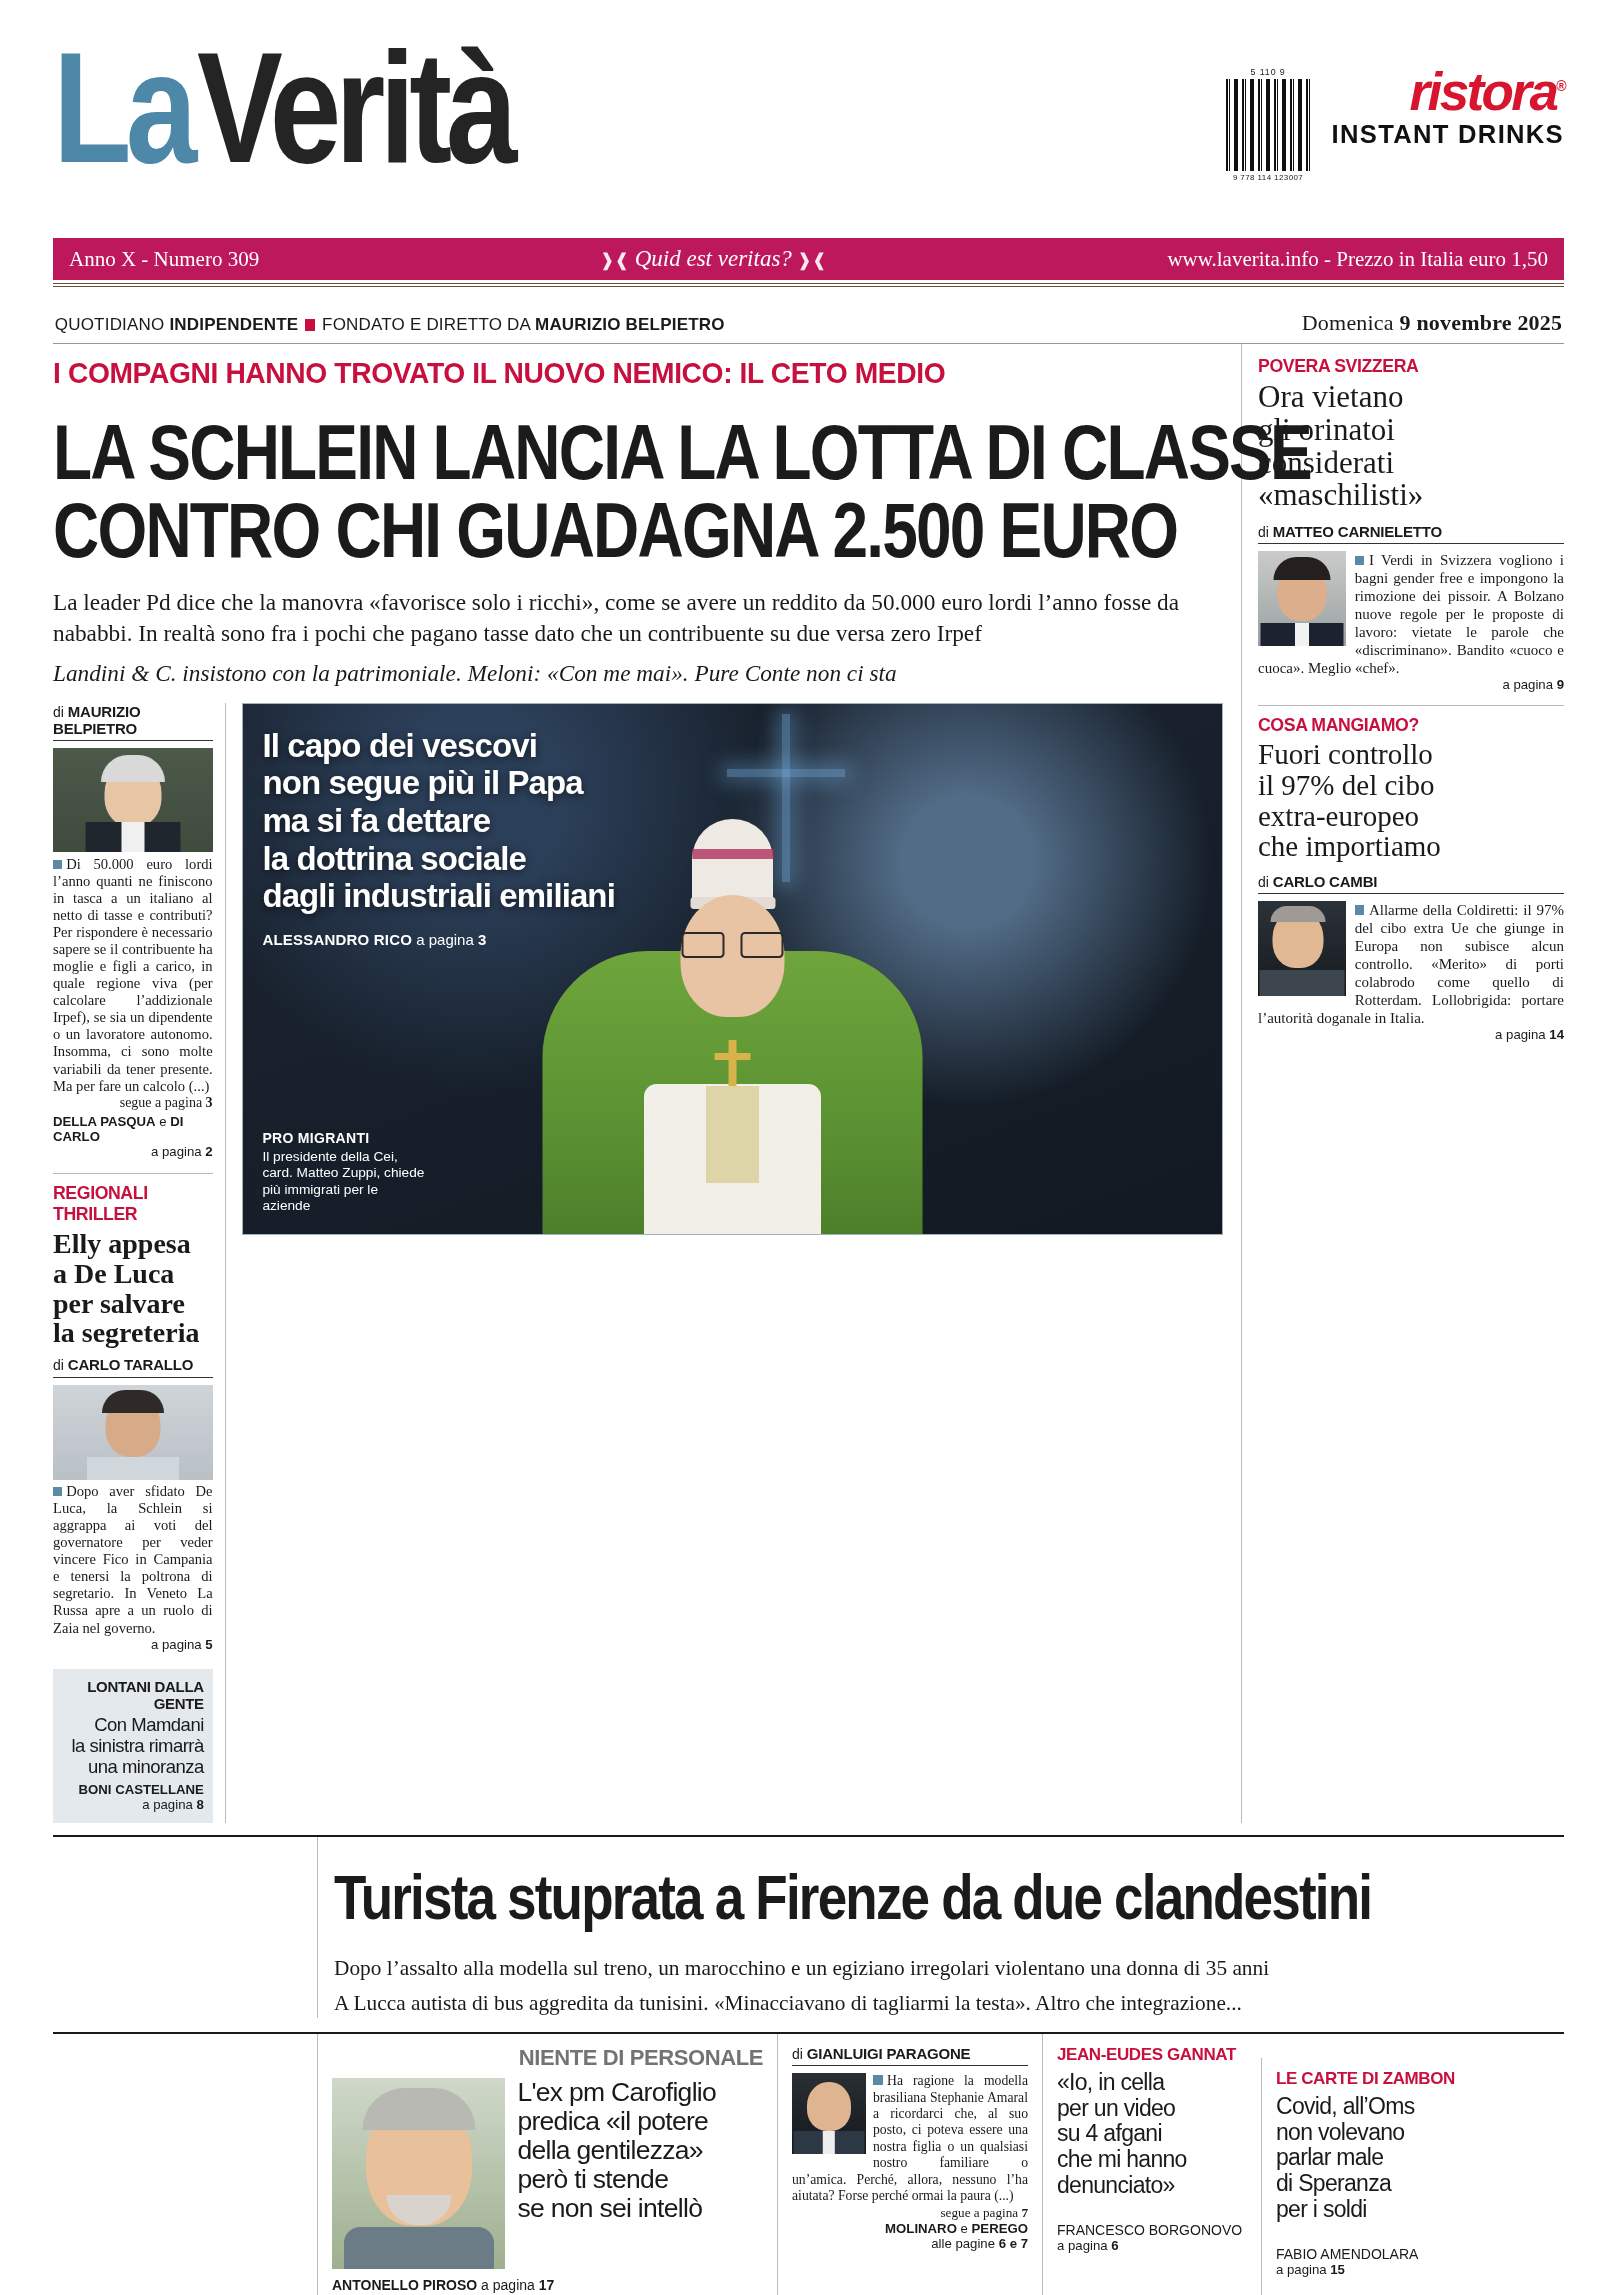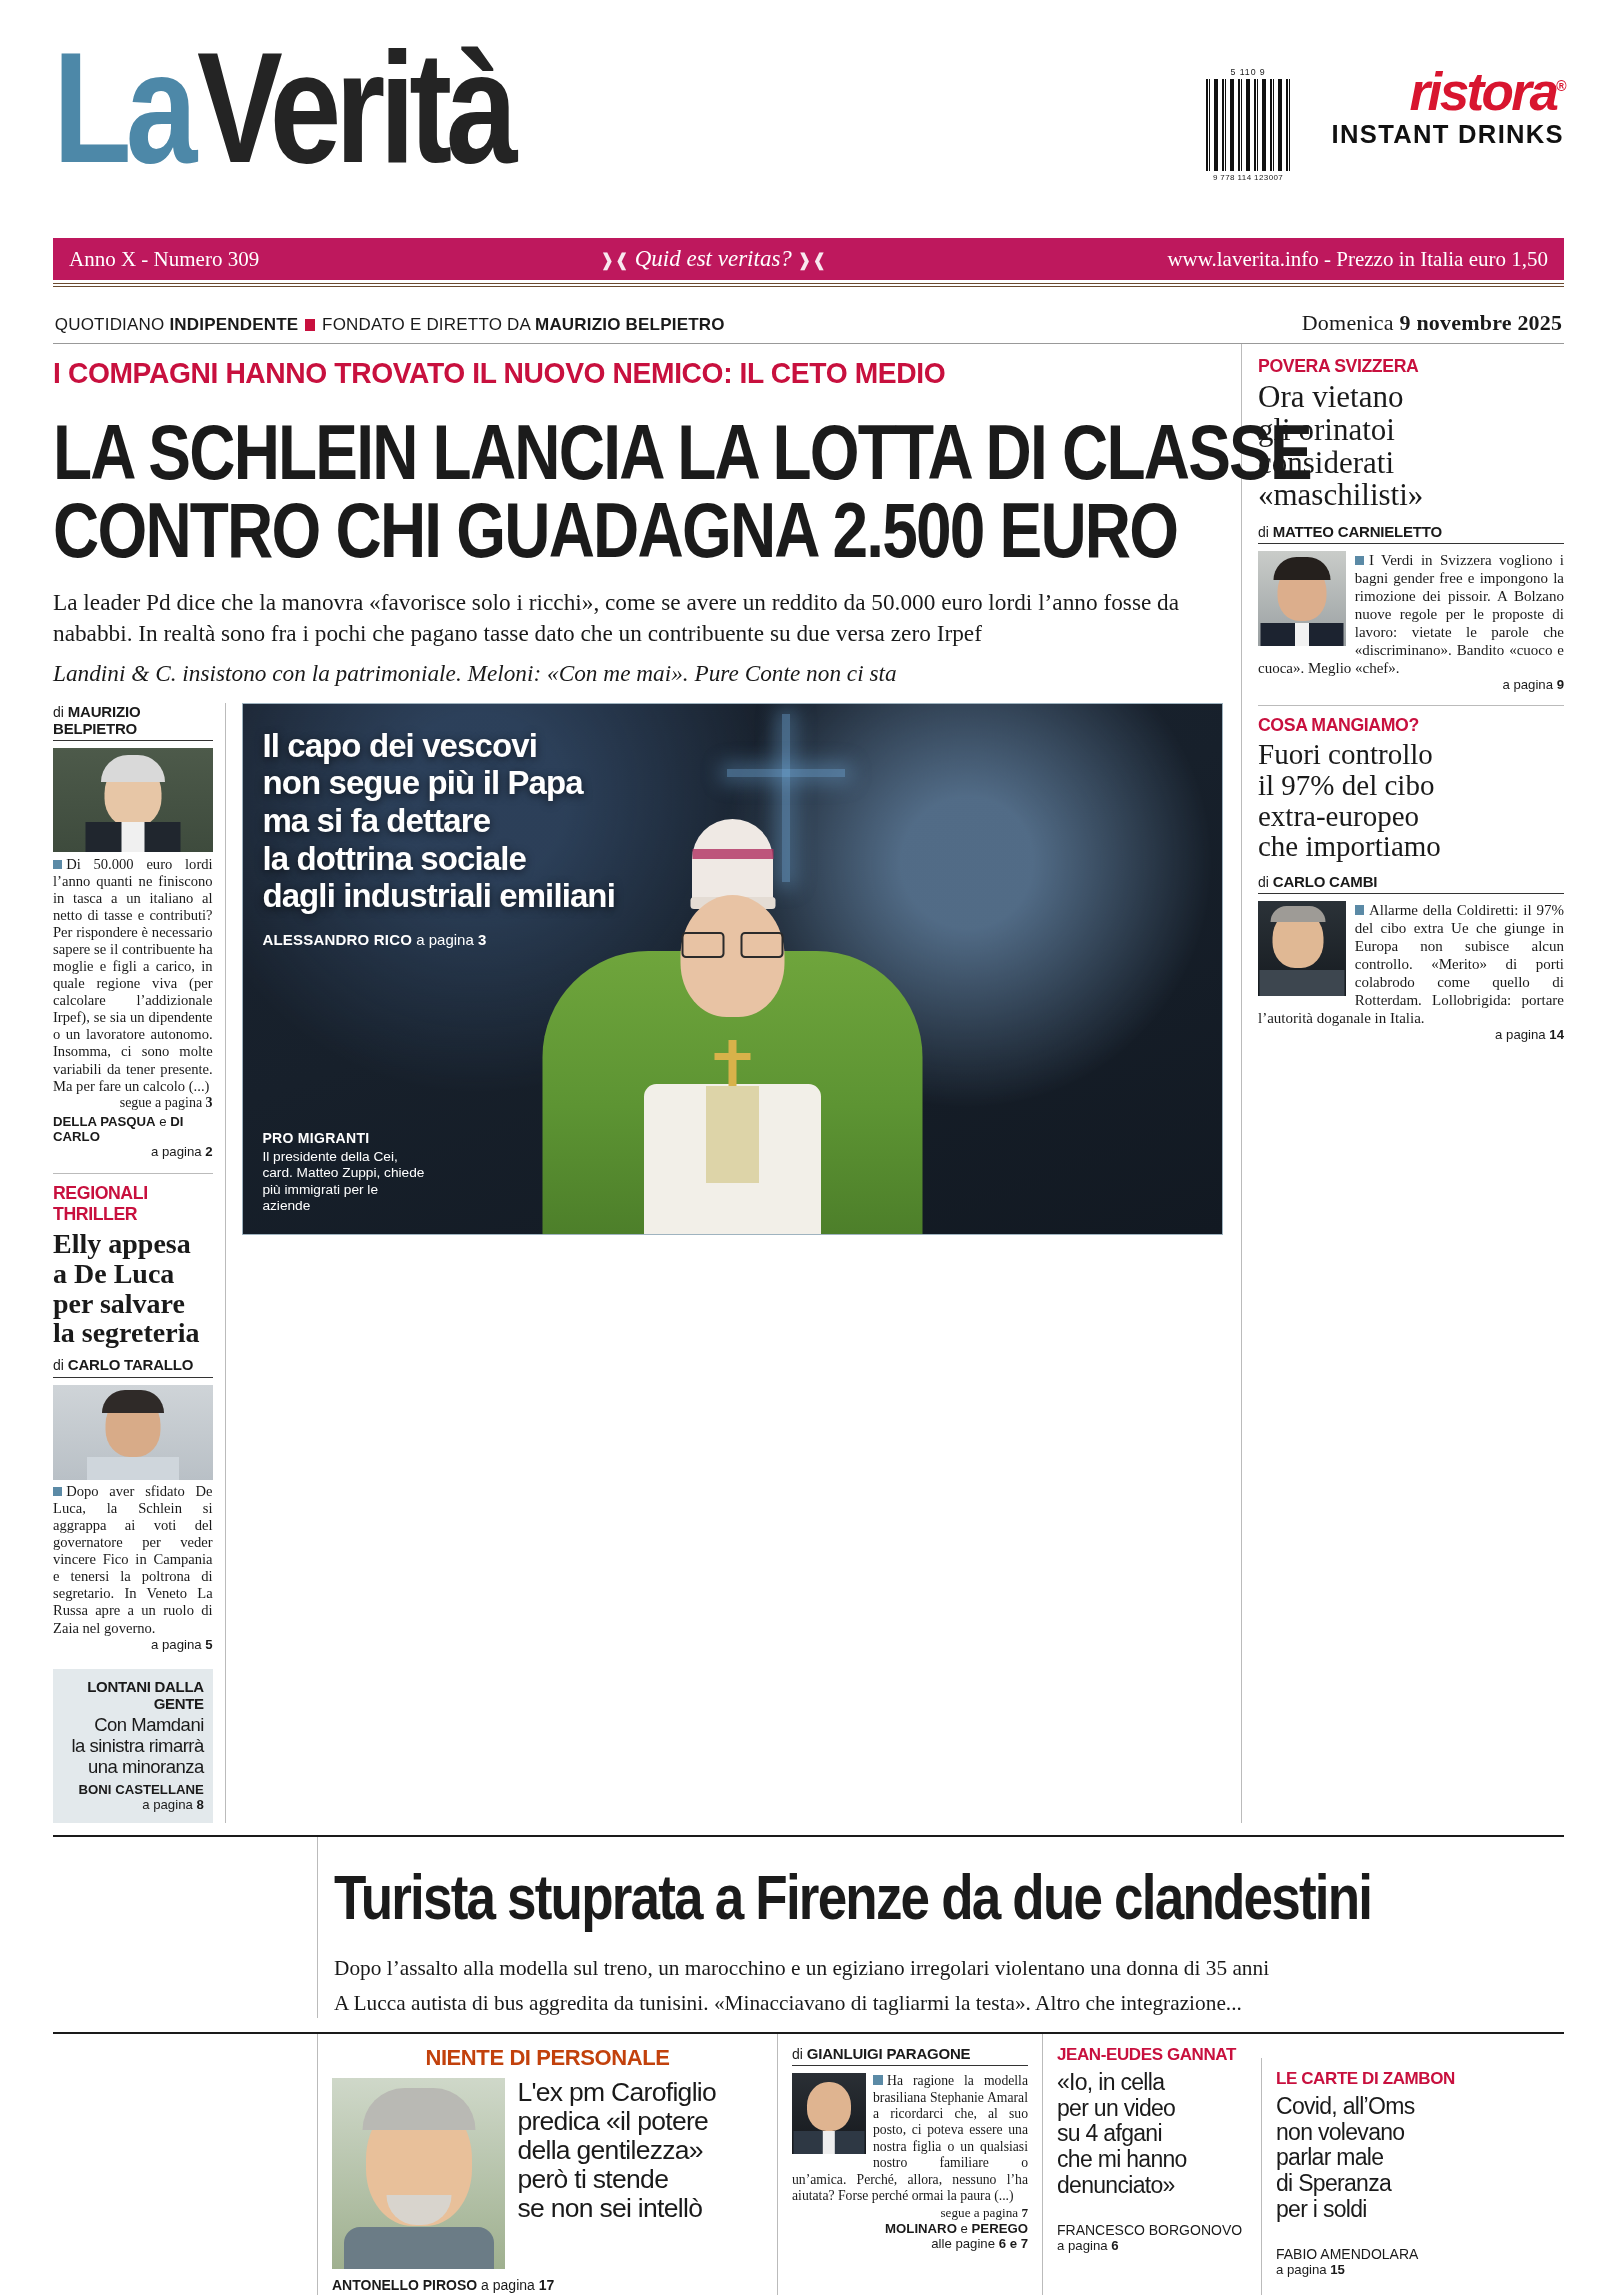--- a/index.html
+++ b/index.html
@@ -13,21 +13,21 @@
   }
   .page { width:1617px; height:2295px; position:relative; padding:0 53px; }
 
   
   .masthead { display:flex; align-items:flex-start; justify-content:space-between; padding-top:53px; height:238px; }
   .logo-wrap { position:relative; }
   .logo { font-family:"Liberation Sans", sans-serif; font-weight:bold; font-size:134px;
           letter-spacing:-6.2px; line-height:1; display:flex; align-items:baseline; }
   .logo .la { color:#4d88a8; transform:scaleY(1.18) scaleX(0.96); transform-origin:left bottom; display:inline-block; }
   .logo .ver { color:#242424; transform:scaleY(1.18) scaleX(0.96); transform-origin:left bottom; display:inline-block; }
-  .masthead-right { display:flex; align-items:flex-start; gap:41px; padding-top:14px; }
+  .masthead-right { display:flex; align-items:flex-start; gap:21px; padding-top:14px; }
   .barcode-box { text-align:center; }
   .barcode-top { font-family:"Liberation Sans", sans-serif; font-size:8.8px; letter-spacing:0.9px; color:#222; margin-bottom:1.8px;}
   .barcode { width:85px; height:92px;
     background:repeating-linear-gradient(to right,#111 0 1.8px,#fff 1.8px 3.5px,#111 3.5px 4.4px,#fff 4.4px 8px,#111 8px 10.6px,#fff 10.6px 11.5px,#111 11.5px 12.4px,#fff 12.4px 16px); }
   .barcode-num { font-family:"Liberation Sans", sans-serif; font-size:8px; color:#222; margin-top:1.8px; letter-spacing:0.4px;}
   .ristora { text-align:right; }
   .ristora-word { font-family:"Liberation Sans", sans-serif; font-weight:bold; font-style:italic; font-size:53px;
      color:#d8152f; letter-spacing:-2.6px; line-height:0.95; position:relative; }
   .ristora-word sup { font-size:14px; vertical-align:super; font-style:normal; }
   .ristora-sub { font-family:"Liberation Sans", sans-serif; font-weight:bold; font-size:25.6px; color:#111;
@@ -140,22 +140,22 @@
   .sub2 { font-size:22px; line-height:1.35; margin-top:32px; transform:scaleX(0.97); transform-origin:left;}
 
   
   .boxrow { display:flex; margin-top:14px; border-top:2.6px solid #1a1a1a; padding-top:0;}
   .bx { padding:10.6px 14px; }
   .bx + .bx { border-left:0.9px solid #bbb; }
   .bx1 { width:459px; }
   .bx2 { width:265px; }
   .bx3 { width:219px; }
   .bx4 { width:221px;margin-top:24px; }
-  .kicker-blue { font-family:"Liberation Sans", sans-serif; font-weight:bold; color:#c2410c;
-     font-size:22px; letter-spacing:-0.4px; text-align:center; }
+  .kicker-blue { font-family:"Liberation Sans", sans-serif; font-weight:bold; color:#737373;
+     font-size:22px; letter-spacing:-0.4px; text-align:right; }
   .kicker-red-c { font-family:"Liberation Sans", sans-serif; font-weight:bold; color:#c8103e;
      font-size:17px; letter-spacing:-0.4px; }
   .head-sans { font-family:"Liberation Sans", sans-serif; font-size:26.5px; line-height:1.1; letter-spacing:-0.7px;}
   .head-sans-sm { font-family:"Liberation Sans", sans-serif; font-size:23px; line-height:1.12; letter-spacing:-0.7px;}
   .piroso-row { display:flex; gap:12.4px; margin-top:7px;}
   .piroso-photo { width:173px; height:191px; flex:0 0 173px; }
   .credit { font-family:"Liberation Sans", sans-serif; font-size:14px; margin-top:8.8px; }
   .credit b { font-weight:bold; }
 </style>
 </head>

